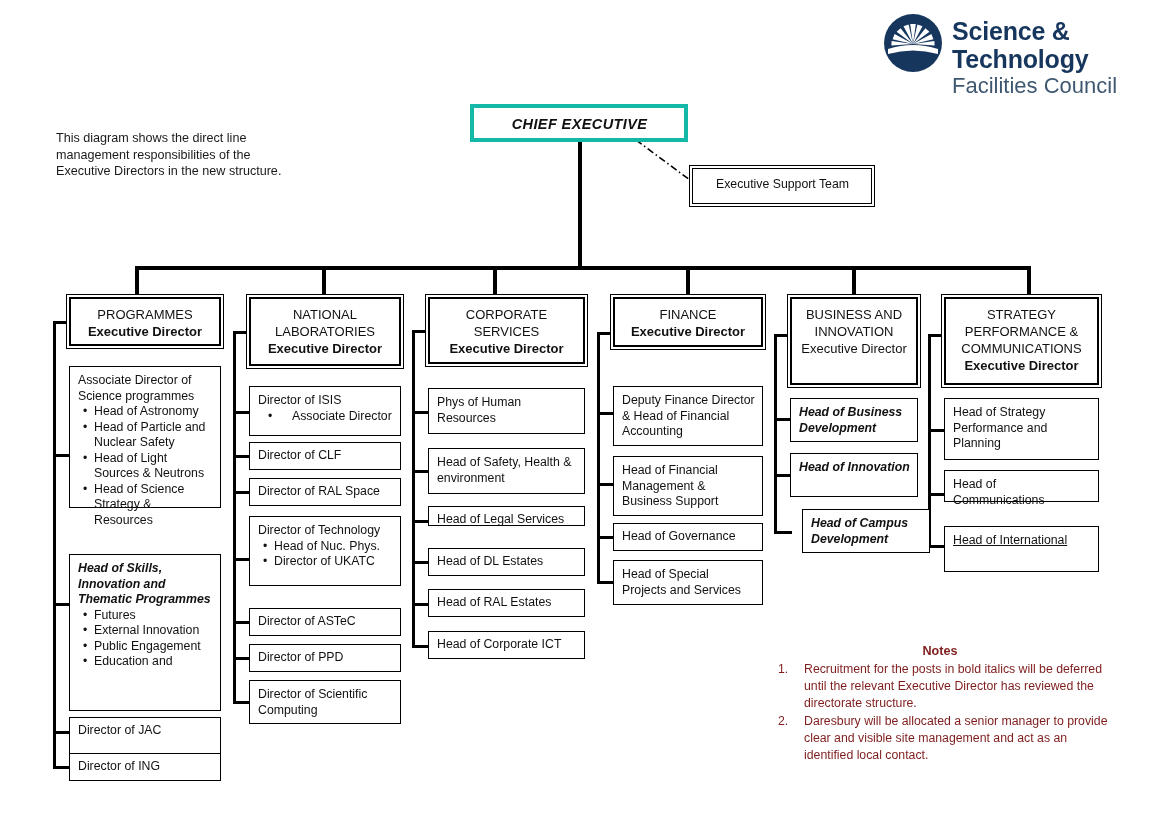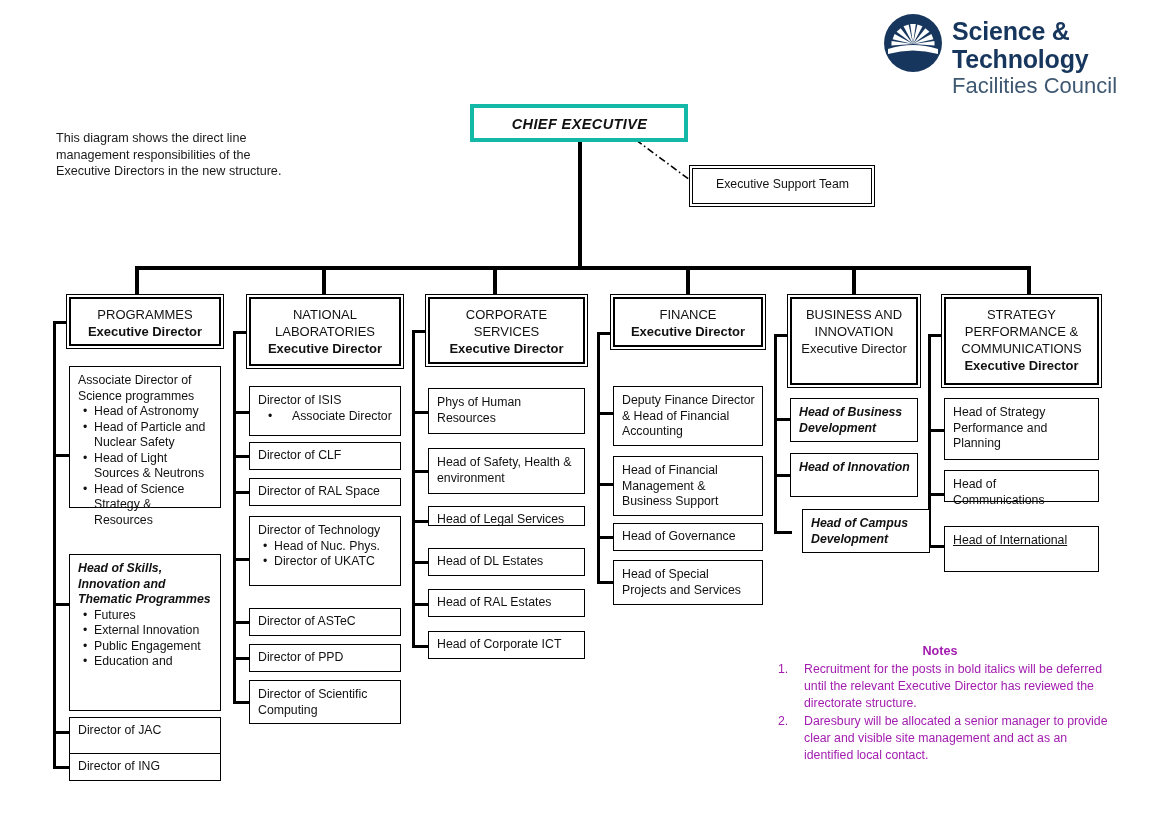--- a/index.html
+++ b/index.html
@@ -168,21 +168,21 @@
   }
 
   
   #notes {
     position: absolute;
     left: 770px;
     top: 643px;
     width: 340px;
     font-size: 12.3px;
     line-height: 17px;
-    color: #a21caf;
+    color: #7f1d1d;
   }
   #notes-title {
     text-align: center;
     font-weight: bold;
     font-size: 12.6px;
     margin-bottom: 1px;
   }
   #notes ol {
     margin: 0;
     padding: 0;

